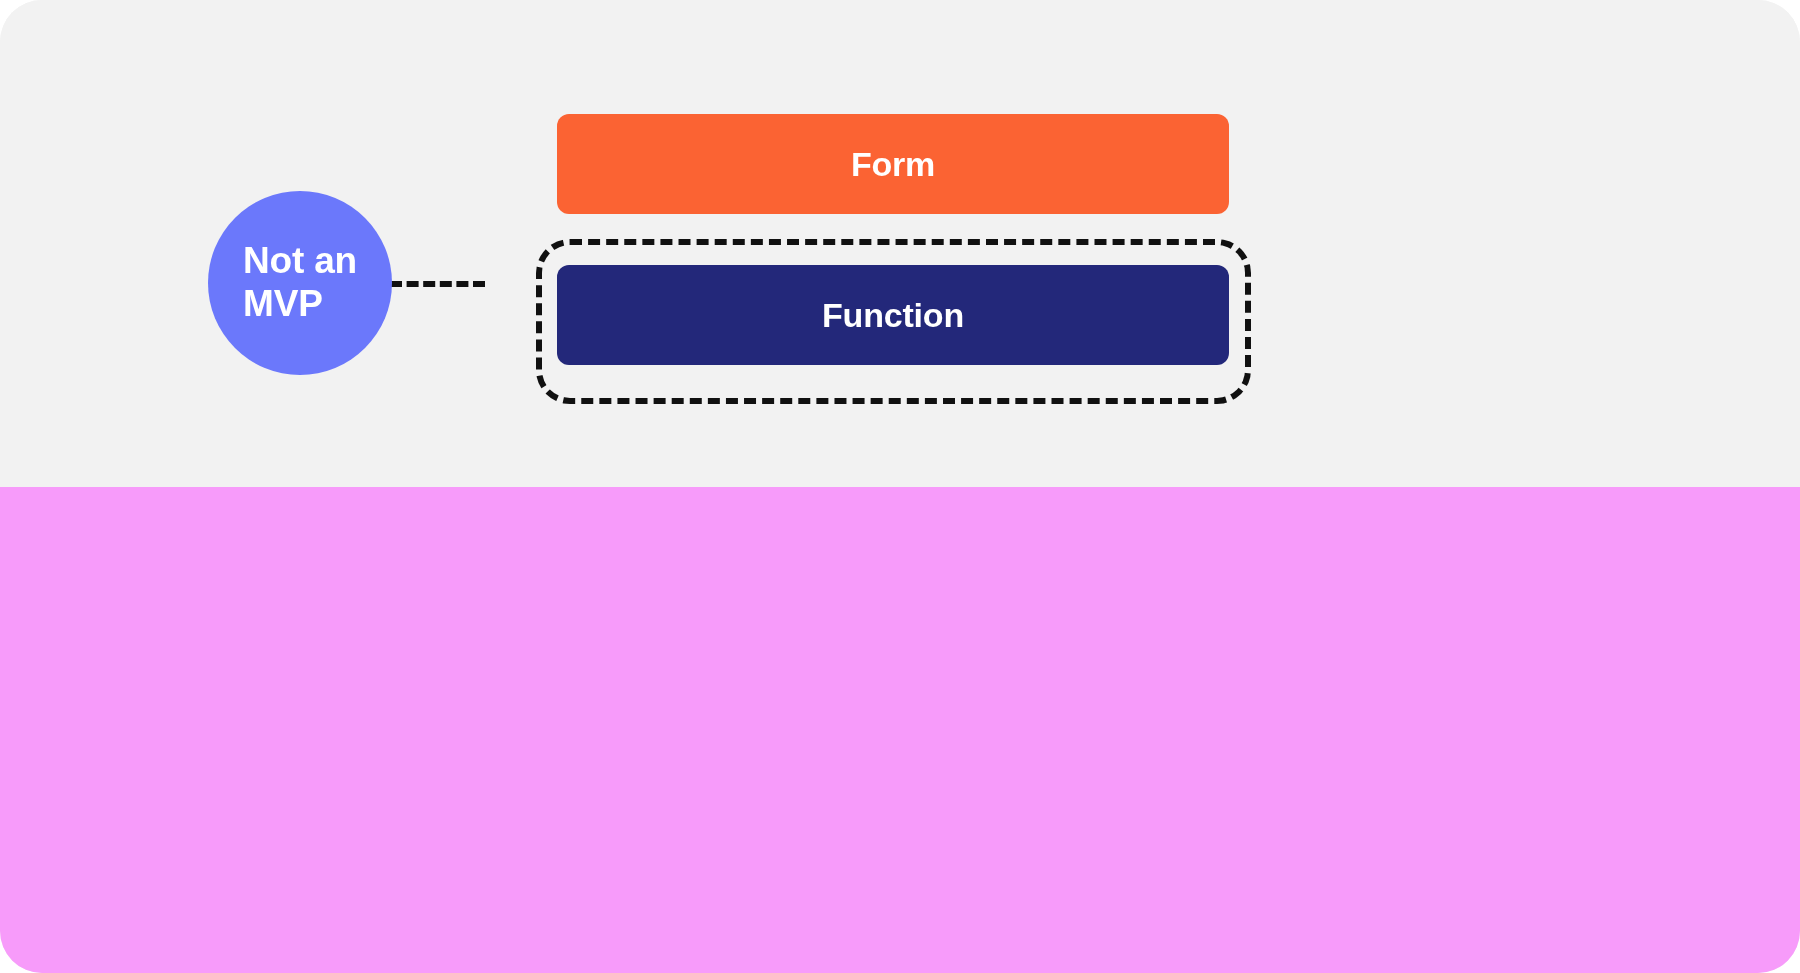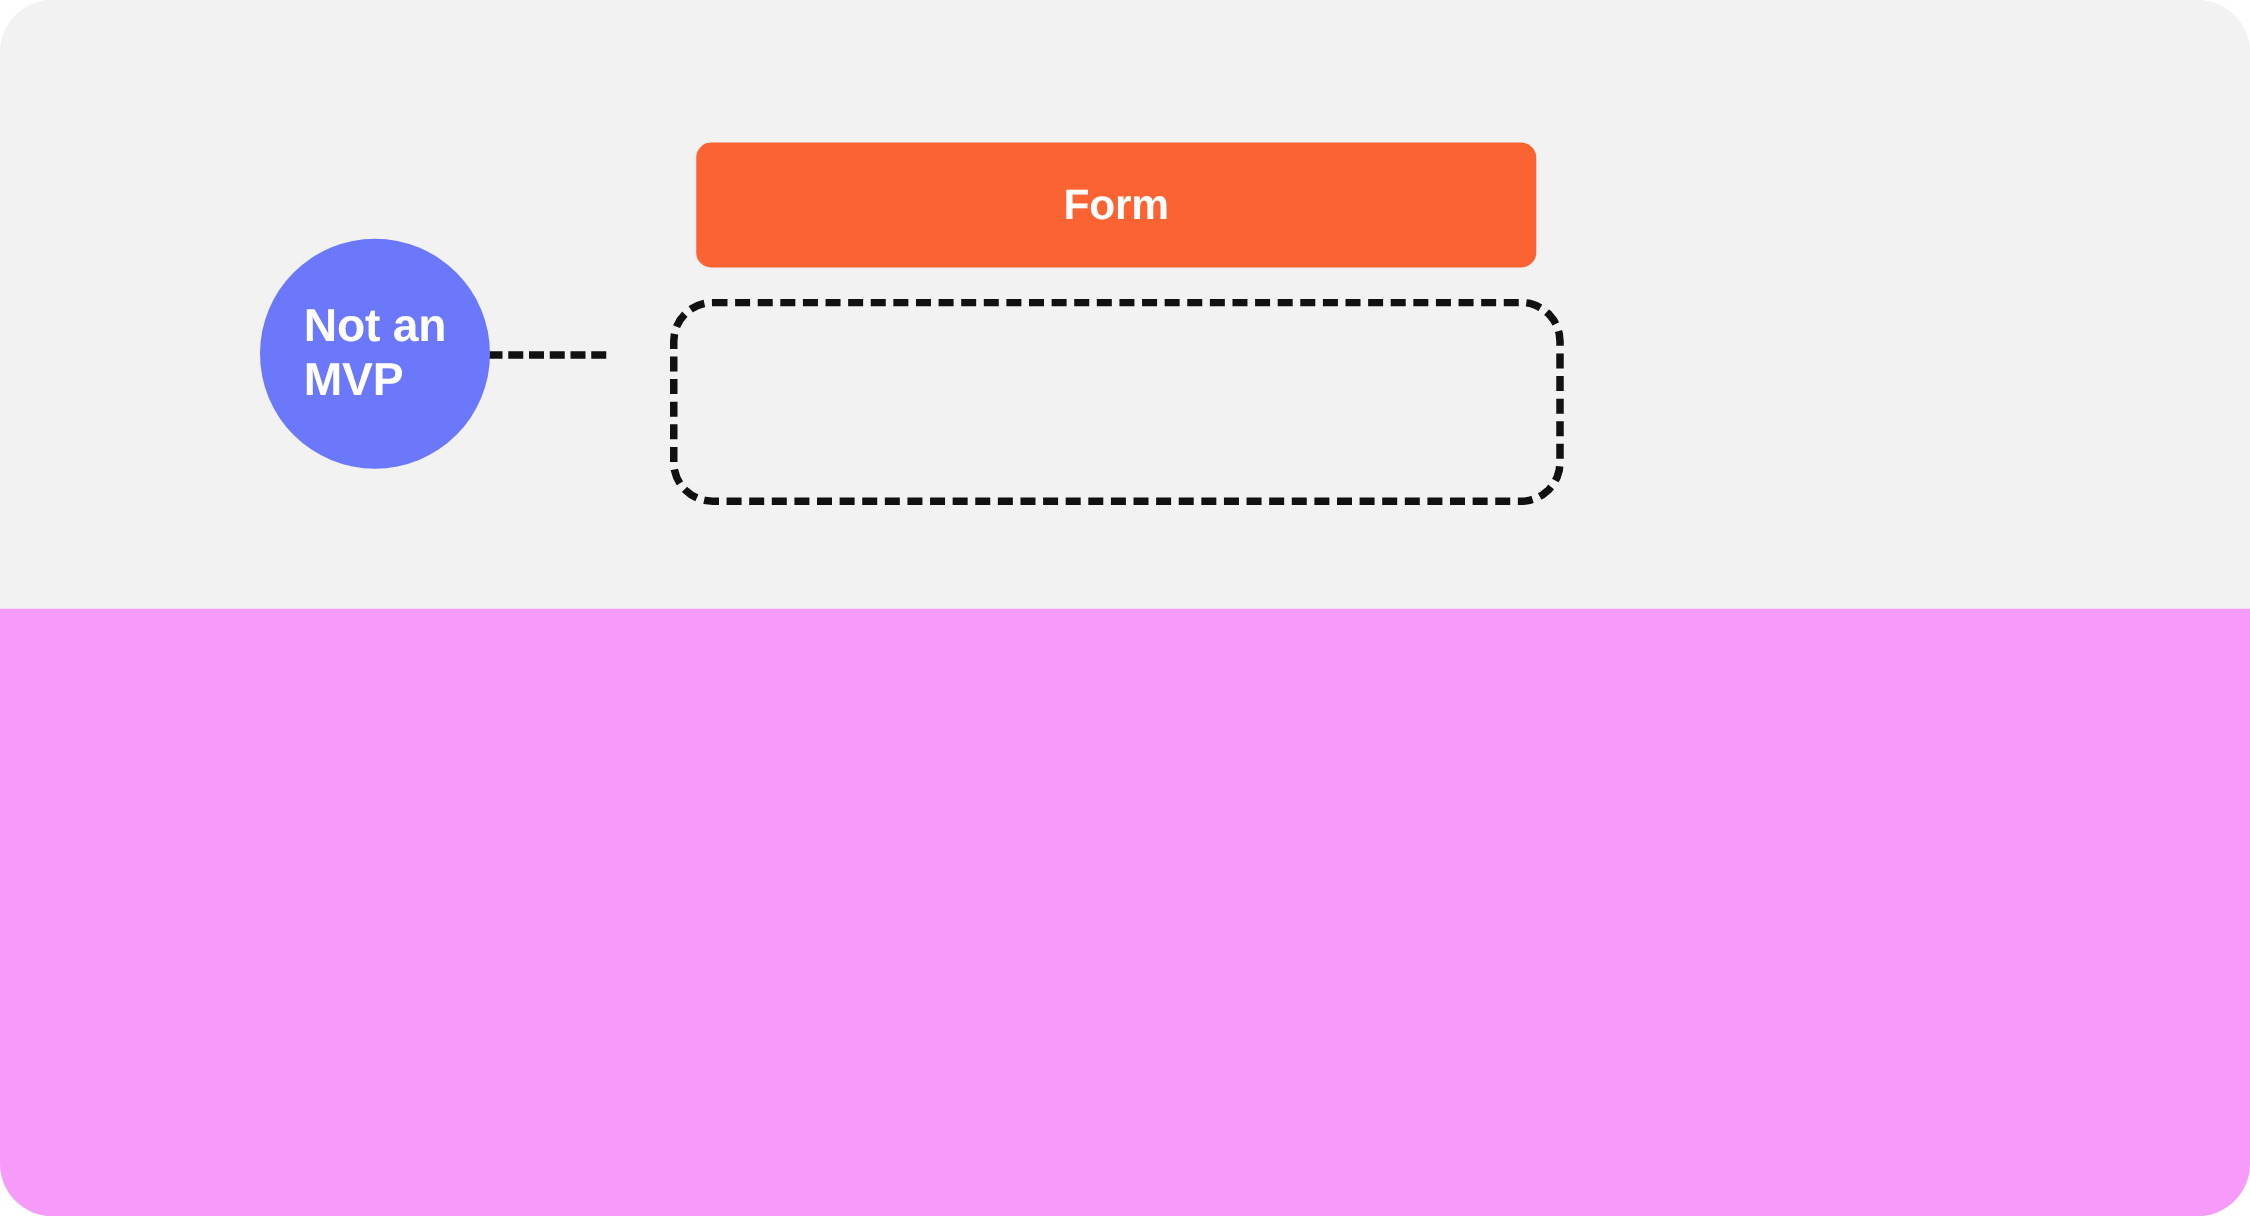--- a/index.html
+++ b/index.html
@@ -60,20 +60,23 @@
 <body>
 
 <div id="canvas">
 
   <div class="section" id="top-section">
 
     <div class="bar orange" id="bar-form-top">
       <span>Form</span>
     </div>
 
+    <div class="bar navy" id="bar-function-top">
+      <span>Function</span>
+    </div>
 
     <div class="dashed-box" id="dashed-function-only"></div>
 
     <div class="connector" id="connector-top"></div>
 
     <div class="circle" id="circle-not-mvp">
       <span class="label">Not an
 MVP</span>
     </div>
   </div>

